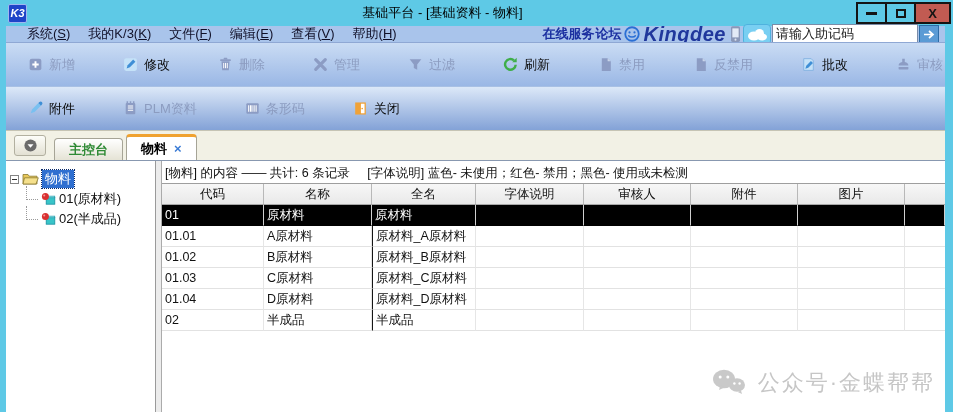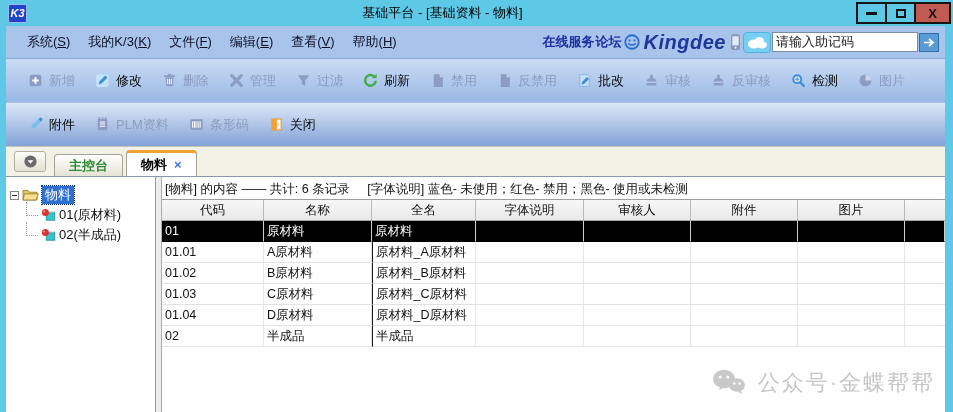--- a/index.html
+++ b/index.html
@@ -14,32 +14,32 @@
   .winbtns { display:flex; }
   .wbtn { width:31px; height:22px; border:2px solid #141414; background:#5EC9E6; display:grid; place-items:center; margin-left:-2px; cursor:default; }
   .wbtn.close { width:37px; background:#C15B52; font-weight:bold; font-size:13px; color:#141414; }
   .glyph-min { width:11px; height:3px; background:#141414; }
   .glyph-max { width:10px; height:9px; border:2px solid #141414; }
 
   
   .frame { flex:1; border-left:6px solid #5EC9E6; border-right:8px solid #5EC9E6; display:flex; flex-direction:column; min-height:0; }
 
   
-  .menubar { height:32px; background:#A9C4EB; display:flex; align-items:center; padding:0 6px 0 12px; flex:0 0 auto; }
+  .menubar { height:16px; background:#A9C4EB; display:flex; align-items:center; padding:0 6px 0 12px; flex:0 0 auto; }
   .menu-item { padding:3px 9px; color:#101028; white-space:nowrap; }
   .menu-item u { text-decoration:underline; }
   .menu-right { margin-left:auto; display:flex; align-items:center; gap:1px; }
   .svc-link { color:#1B2FA0; font-weight:bold; white-space:nowrap; }
   .brand { color:#20379C; font-weight:bold; font-style:italic; font-size:20px; letter-spacing:.5px; padding:0 2px; }
   .cloud-btn { width:28px; height:21px; background:#79CFF2; border:1px solid #4FB2DE; border-radius:4px; display:grid; place-items:center; }
   .search-input { width:146px; height:20px; border:1px solid #7A8CA8; font-size:13px; padding:0 3px; color:#222; background:#fff; }
   .go-btn { width:20px; height:19px; background:#5B9BD5; border:1px solid #2E6DA8; display:grid; place-items:center; }
 
   
-  .toolbar { height:44px; display:flex; align-items:center; padding-left:14px; flex:0 0 auto; }
+  .toolbar { height:44px; display:flex; align-items:center; padding-left:14px; flex:0 0 auto;gap:28px; }
   .tb1 { background:linear-gradient(#CADCF4,#9AB7E5); border-top:1px solid #8FA8D4; }
   .tb2 { background:linear-gradient(#DCE8F8,#83A2D7); border-top:1px solid #A8C0E4; }
   .tbtn { display:flex; align-items:center; gap:5px; padding:3px 7px; margin-right:5px; white-space:nowrap; border-radius:2px; }
   .tbtn .tblabel { font-size:13px; }
   .tbtn.on .tblabel { color:#0A0A0A; }
   .tbtn.off .tblabel { color:#8C9CC0; }
   .tbicon { width:17px; height:17px; display:grid; place-items:center; }
   .ic-dis { color:#8C9CC4; }
   .ic-blue { color:#3F8FD6; }
   .ic-green { color:#3FAE49; }

